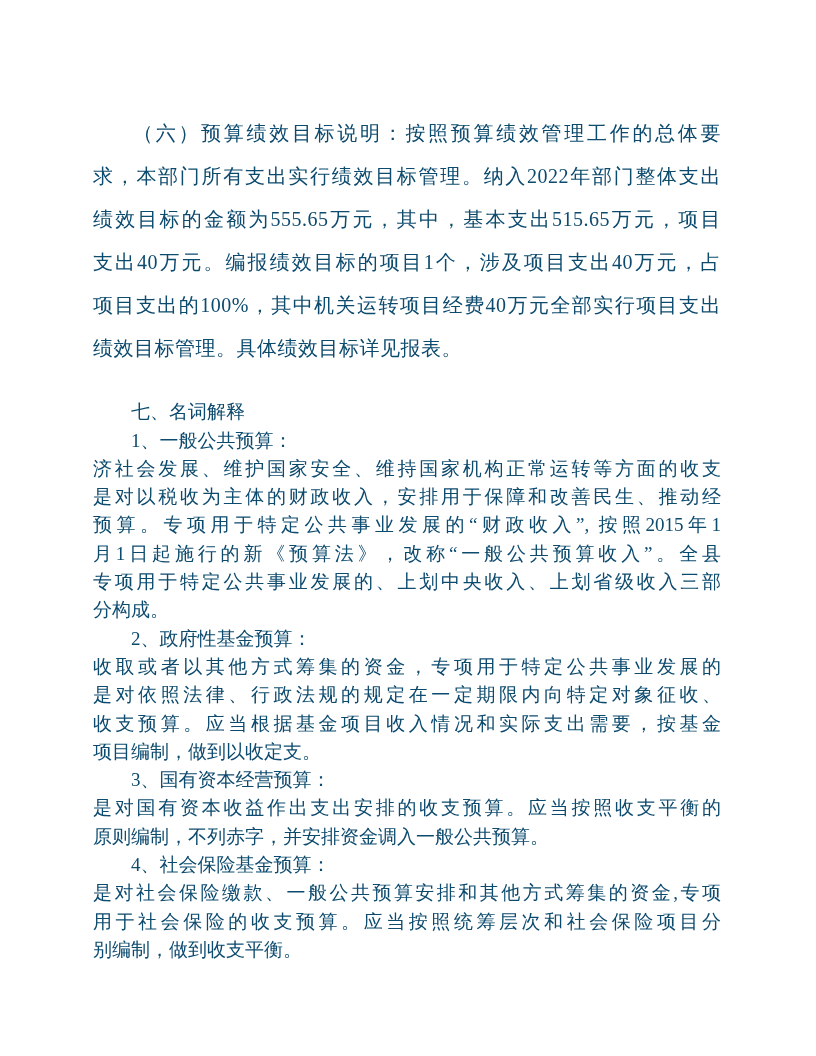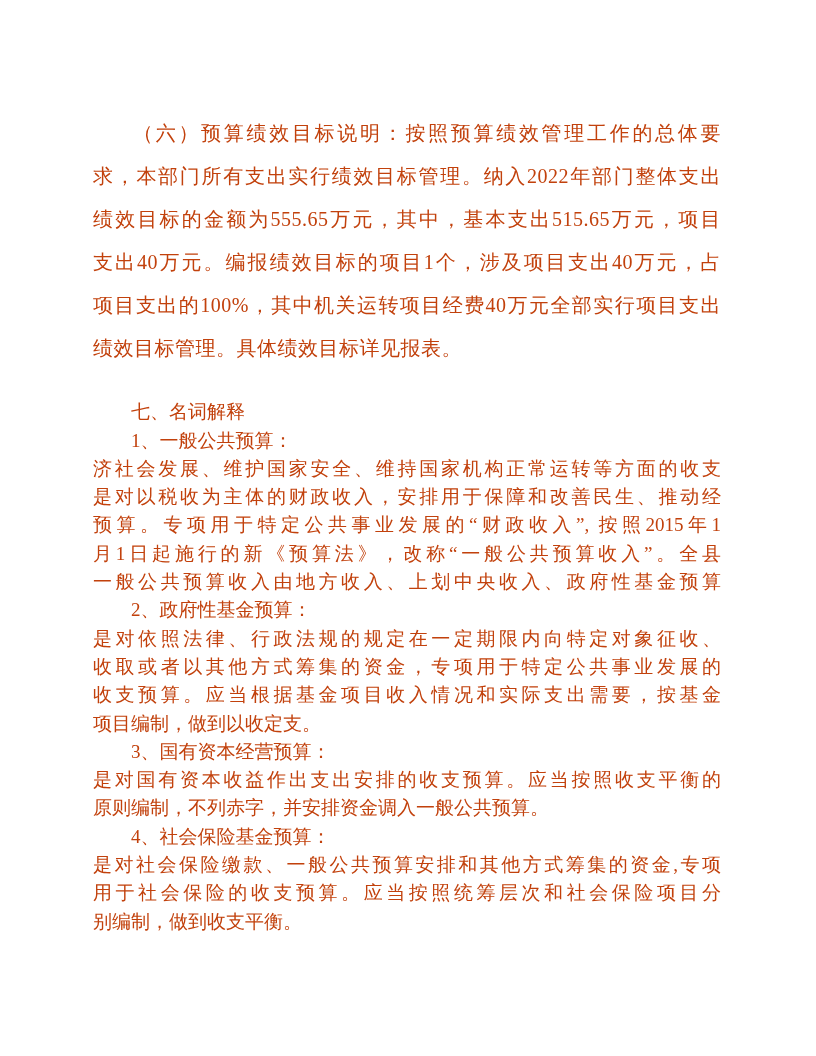--- a/index.html
+++ b/index.html
@@ -45,42 +45,43 @@
   .text-line.indent {
     text-indent: 2em;
   }
   .block-spacer {
     height: 28.3px;
   }
 </style>
 </head>
 <body>
 
-<div class="page" style="background: rgb(255, 255, 255); color: #c2410c;">
+<div class="page" style="background: rgb(255, 255, 255); color: #0c4a6e;">
   <div class="doc-content">
       <div class="block-intro">
         <div class="text-line indent justify">（六）预算绩效目标说明：按照预算绩效管理工作的总体要</div>
         <div class="text-line justify">求，本部门所有支出实行绩效目标管理。纳入2022年部门整体支出</div>
         <div class="text-line justify">绩效目标的金额为555.65万元，其中，基本支出515.65万元，项目</div>
         <div class="text-line justify">支出40万元。编报绩效目标的项目1个，涉及项目支出40万元，占</div>
         <div class="text-line justify">项目支出的100%，其中机关运转项目经费40万元全部实行项目支出</div>
         <div class="text-line">绩效目标管理。具体绩效目标详见报表。</div>
       </div>
       <div class="block-spacer"></div>
       <div class="block-body">
         <div class="text-line indent">七、名词解释</div>
         <div class="text-line indent">1、一般公共预算：</div>
         <div class="text-line justify">济社会发展、维护国家安全、维持国家机构正常运转等方面的收支</div>
         <div class="text-line justify">是对以税收为主体的财政收入，安排用于保障和改善民生、推动经</div>
         <div class="text-line justify">预算。专项用于特定公共事业发展的“财政收入”, 按照2015年1</div>
         <div class="text-line justify">月1日起施行的新《预算法》，改称“一般公共预算收入”。全县</div>
-        <div class="text-line justify">一般公共预算收入由地方收入、上划中央收入、政府性基金预算</div>
+        <div class="text-line justify">专项用于特定公共事业发展的、上划中央收入、上划省级收入三部</div>
+        <div class="text-line">分构成。</div>
         <div class="text-line indent">2、政府性基金预算：</div>
+        <div class="text-line justify">收取或者以其他方式筹集的资金，专项用于特定公共事业发展的</div>
         <div class="text-line justify">是对依照法律、行政法规的规定在一定期限内向特定对象征收、</div>
-        <div class="text-line justify">收取或者以其他方式筹集的资金，专项用于特定公共事业发展的</div>
         <div class="text-line justify">收支预算。应当根据基金项目收入情况和实际支出需要，按基金</div>
         <div class="text-line">项目编制，做到以收定支。</div>
         <div class="text-line indent">3、国有资本经营预算：</div>
         <div class="text-line justify">是对国有资本收益作出支出安排的收支预算。应当按照收支平衡的</div>
         <div class="text-line">原则编制，不列赤字，并安排资金调入一般公共预算。</div>
         <div class="text-line indent">4、社会保险基金预算：</div>
         <div class="text-line justify">是对社会保险缴款、一般公共预算安排和其他方式筹集的资金,专项</div>
         <div class="text-line justify">用于社会保险的收支预算。应当按照统筹层次和社会保险项目分</div>
         <div class="text-line">别编制，做到收支平衡。</div>
       </div>

